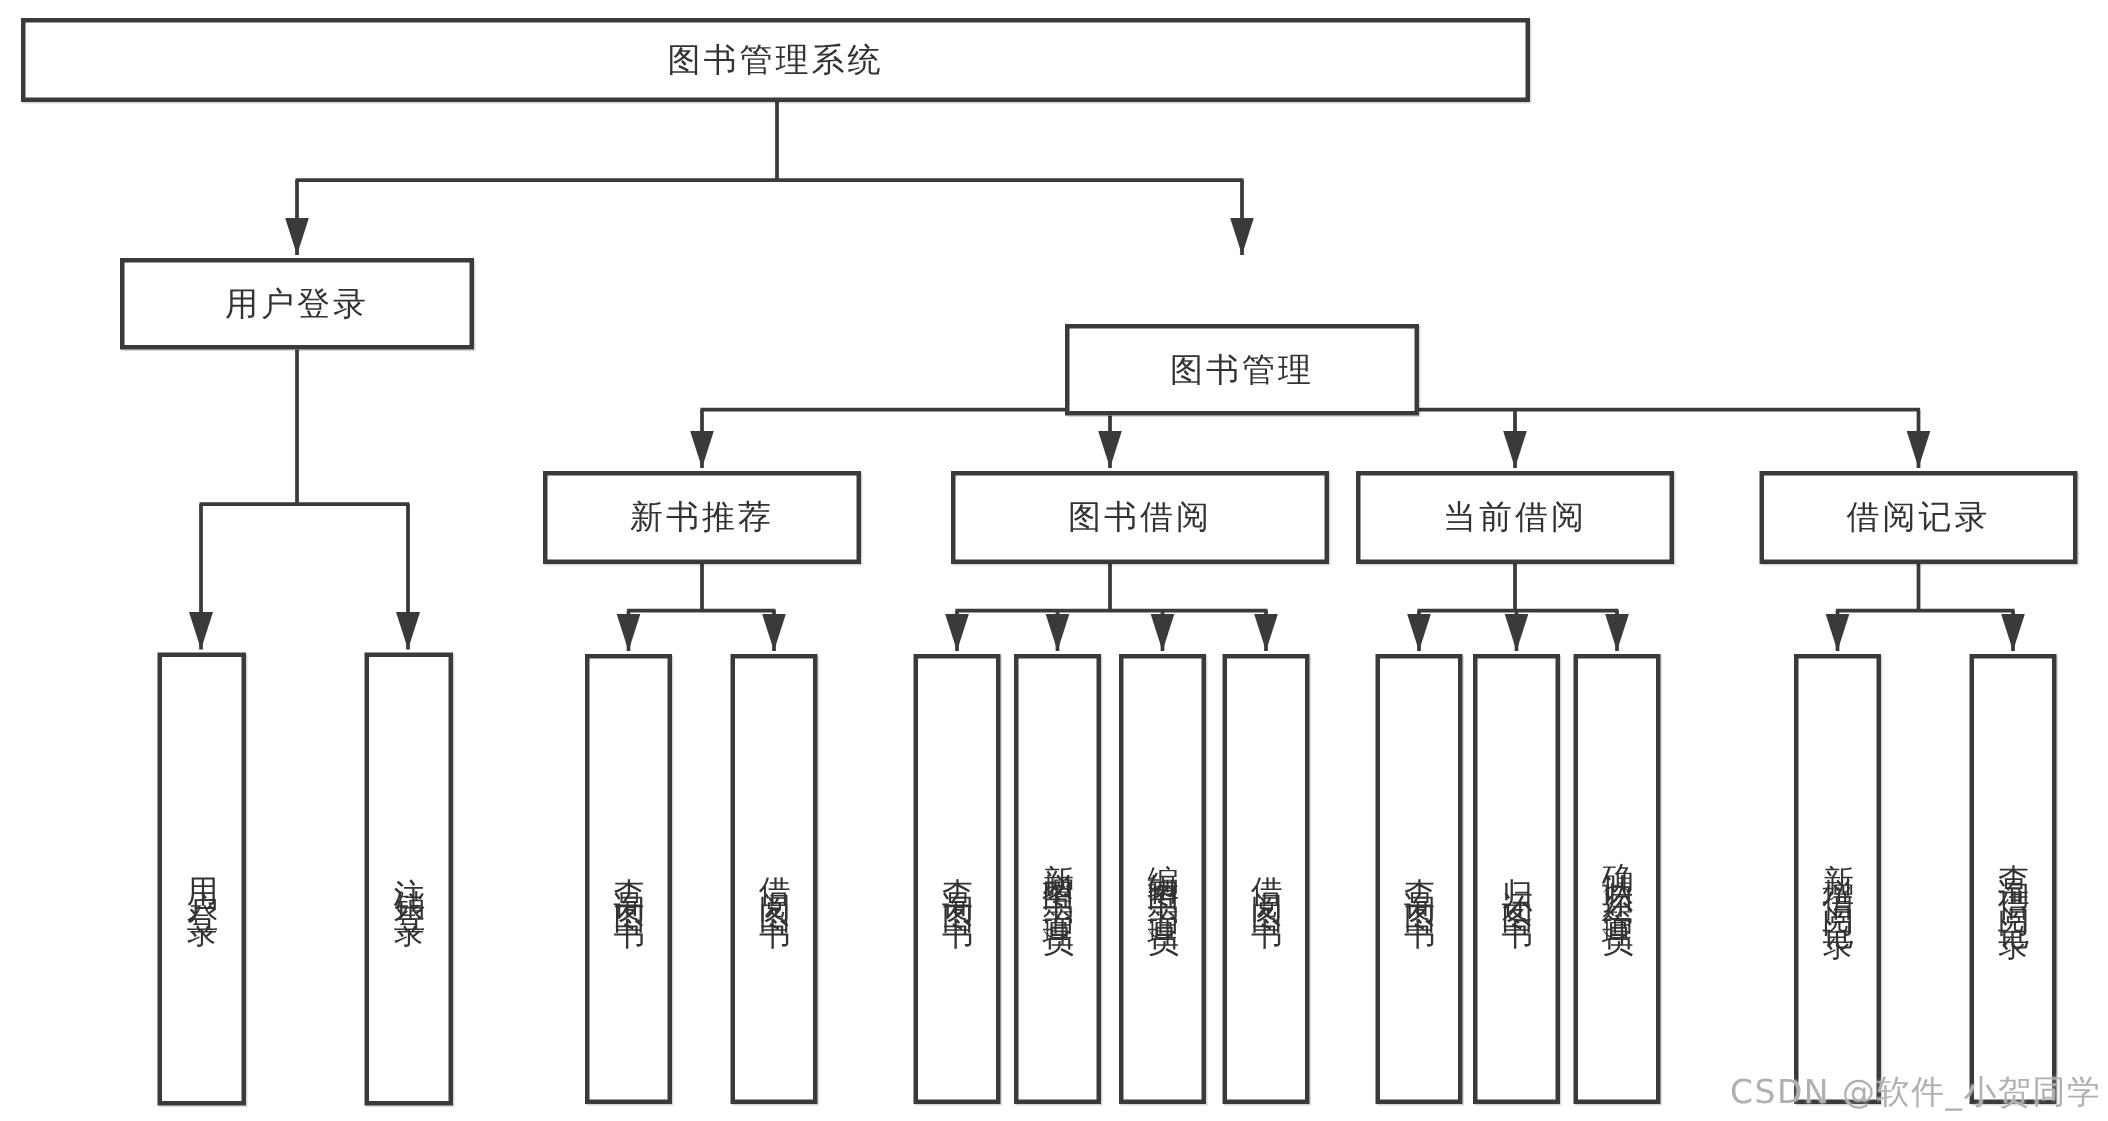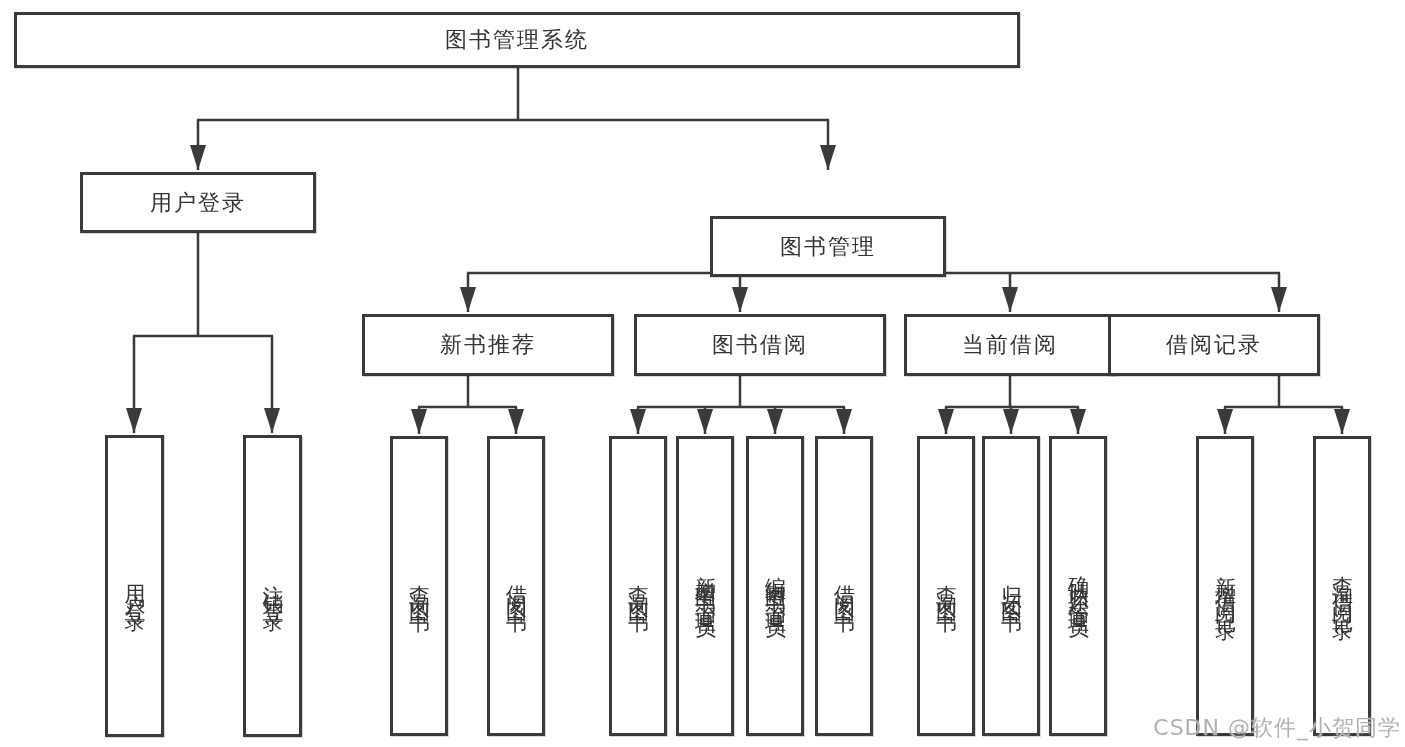--- a/index.html
+++ b/index.html
@@ -111,30 +111,30 @@
     <span class="h-label">图书管理系统</span>
   </div>
 
   <div class="box" style="left:80px; top:172px; width:236px; height:61px;">
     <span class="h-label">用户登录</span>
   </div>
   <div class="box" style="left:710px; top:172px; width:236px; height:61px;margin-top:44px;">
     <span class="h-label">图书管理</span>
   </div>
 
-  <div class="box" style="left:362px; top:314px; width:252px; height:62px;">
+  <div class="box" style="left:362px; top:314px; width:212px; height:62px;">
     <span class="h-label">新书推荐</span>
   </div>
   <div class="box" style="left:634px; top:314px; width:252px; height:62px;">
     <span class="h-label">图书借阅</span>
   </div>
   <div class="box" style="left:904px; top:314px; width:212px; height:62px;text-align:center;">
     <span class="h-label">当前借阅</span>
   </div>
-  <div class="box" style="left:1108px; top:314px; width:212px; height:62px;align-items:center;">
+  <div class="box" style="left:1173px; top:314px; width:212px; height:62px;align-items:center;">
     <span class="h-label">借阅记录</span>
   </div>
 
   <div class="box" style="left:105px; top:435px; width:59px; height:302px;">
     <span class="v-label">用户登录</span>
   </div>
   <div class="box" style="left:243px; top:435px; width:59px; height:302px;">
     <span class="v-label">注销登录</span>
   </div>
 

